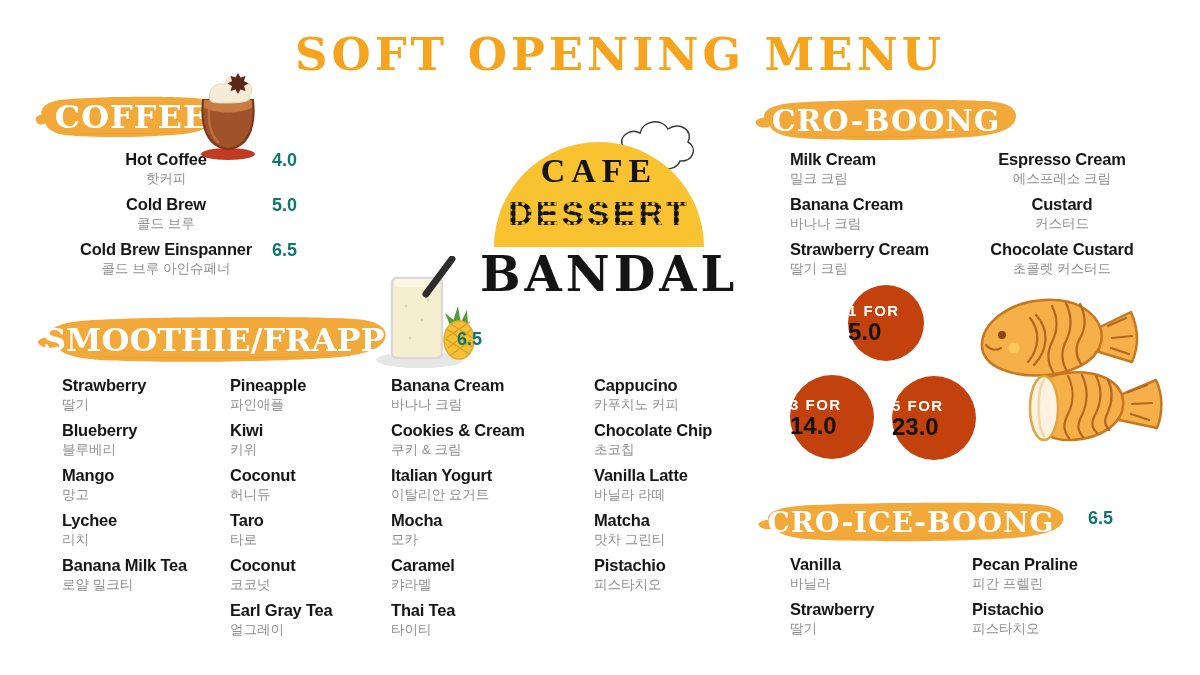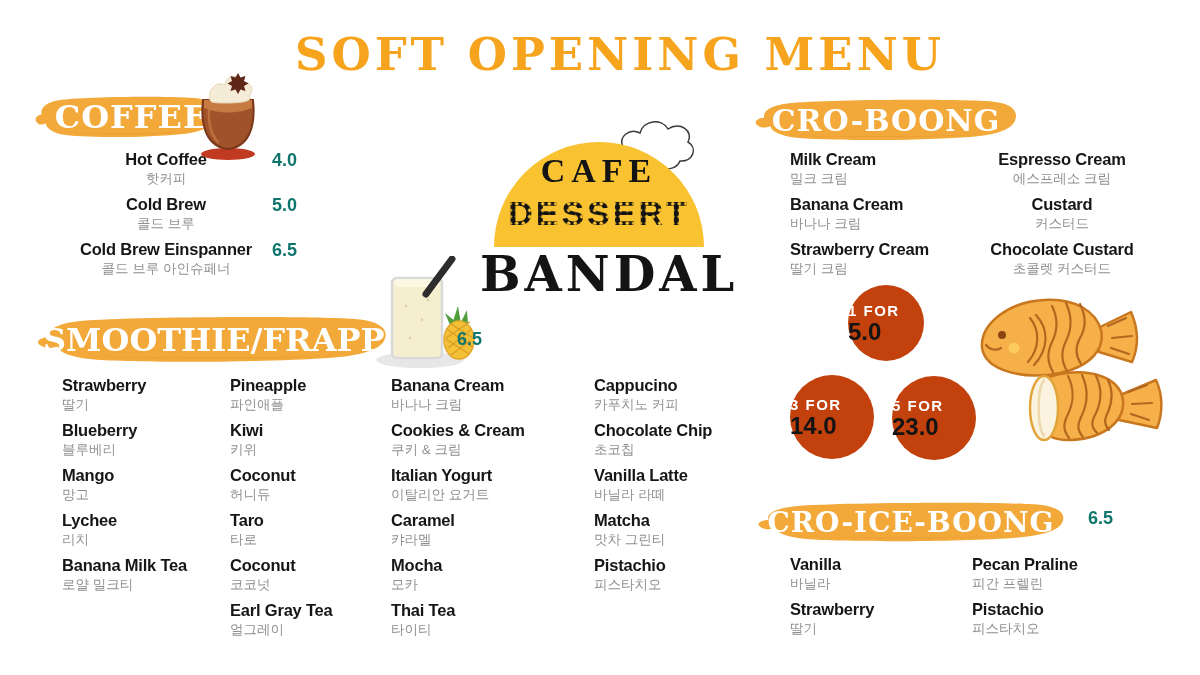--- a/index.html
+++ b/index.html
@@ -320,26 +320,26 @@
     </div>
     <div class="mi">
       <div class="mi-n">Cookies &amp; Cream</div>
       <div class="mi-k">쿠키 &amp; 크림</div>
     </div>
     <div class="mi">
       <div class="mi-n">Italian Yogurt</div>
       <div class="mi-k">이탈리안 요거트</div>
     </div>
     <div class="mi">
+      <div class="mi-n">Mocha</div>
+      <div class="mi-k">모카</div>
+    </div>
+    <div class="mi">
       <div class="mi-n">Caramel</div>
       <div class="mi-k">캬라멜</div>
-    </div>
-    <div class="mi">
-      <div class="mi-n">Mocha</div>
-      <div class="mi-k">모카</div>
     </div>
     <div class="mi">
       <div class="mi-n">Thai Tea</div>
       <div class="mi-k">타이티</div>
     </div>
   </div>
 
   <div class="sm-col sm-col-4">
     <div class="mi">
       <div class="mi-n">Cappucino</div>

